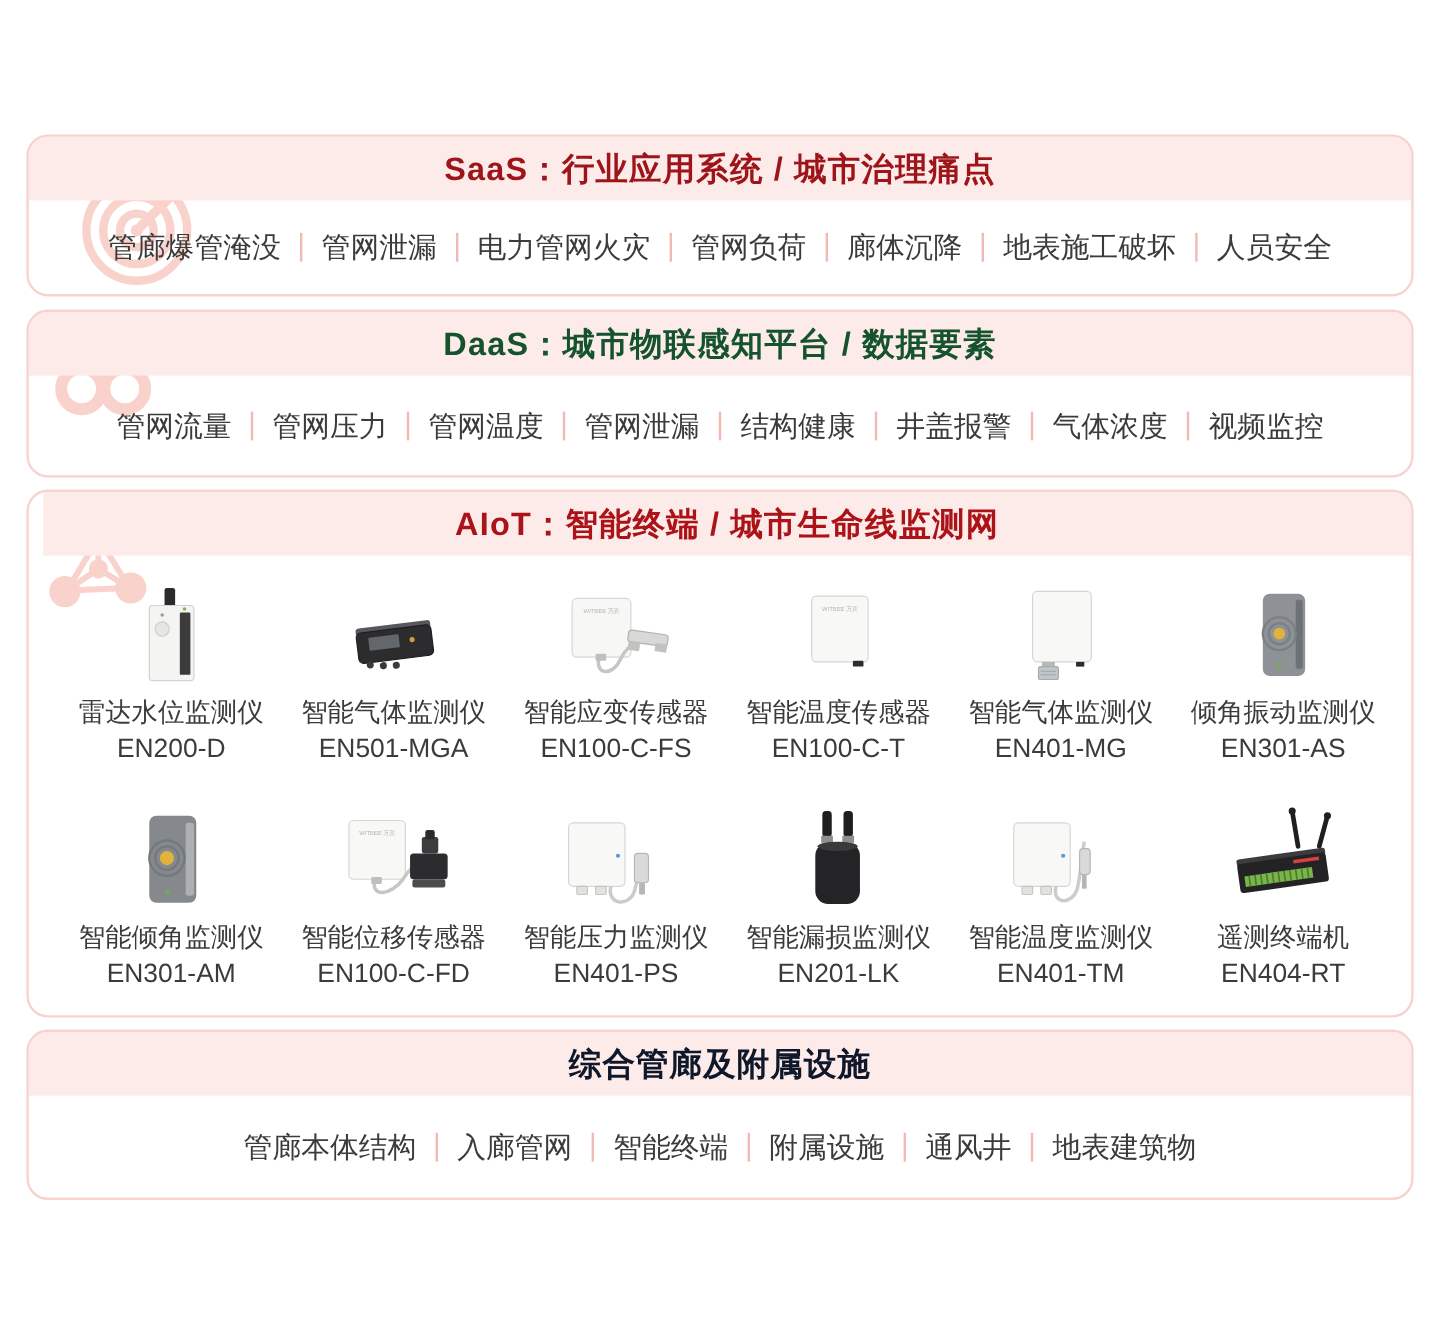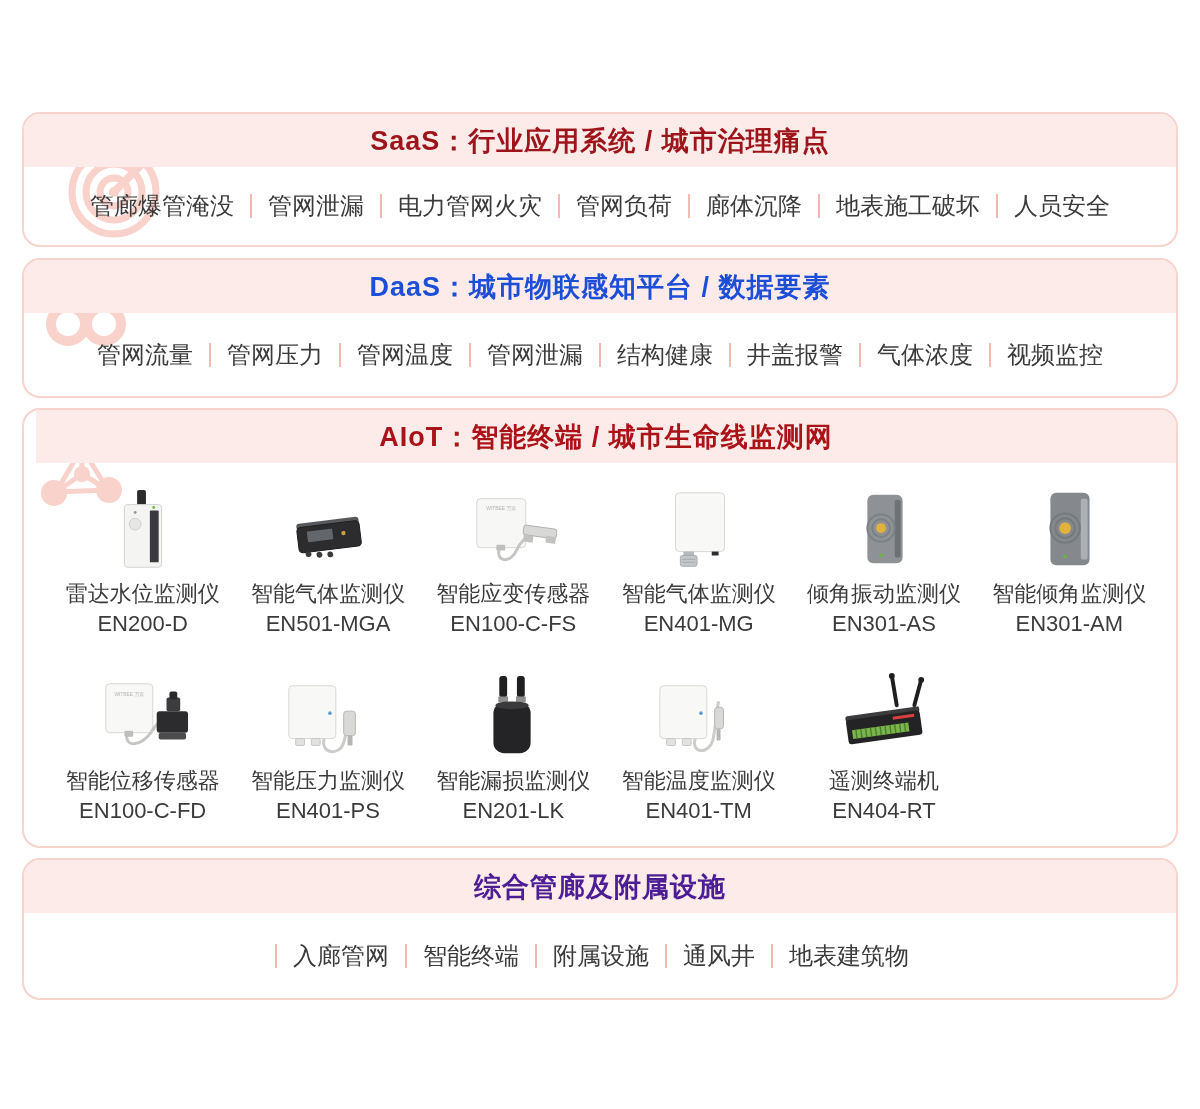--- a/index.html
+++ b/index.html
@@ -11,23 +11,23 @@
          overflow:hidden;display:flex;flex-direction:column;}
   #p-saas{top:112px;height:135px;}
   #p-daas{top:258px;height:140px;}
   #p-aiot{top:408px;height:440px;padding-left:12px;}
   #p-gallery{top:858px;height:142px;}
 
   .panel-head{height:53px;flex:0 0 53px;background:#fcebe8;display:flex;
               align-items:center;justify-content:center;position:relative;z-index:2;}
   .panel-title{font-size:27px;font-weight:700;letter-spacing:1px;}
   #p-saas .panel-title{color:#9e141b;}
-  #p-daas .panel-title{color:#1d4ed8;}
+  #p-daas .panel-title{color:#14532d;}
   #p-aiot .panel-title{color:#ab1319;}
-  #p-gallery .panel-title{color:#4c1d95;}
+  #p-gallery .panel-title{color:#0f172a;}
 
   .panel-body{flex:1;display:flex;align-items:center;justify-content:center;position:relative;z-index:2;}
   .items{display:flex;align-items:center;flex-wrap:nowrap;}
   .item{font-size:24px;color:#3b3b3b;padding:0 16px;white-space:nowrap;}
   .sep{width:2px;height:24px;background:#f2b9b2;flex:0 0 2px;}
 
   .wm{position:absolute;z-index:1;pointer-events:none;}
   #p-saas .wm{left:38px;top:26px;}
   #p-daas .wm{left:14px;top:36px;}
   #p-aiot .wm{left:16px;top:22px;}
@@ -173,20 +173,31 @@
               <rect x="60" y="43" width="34" height="10" rx="3" fill="#d8d8d6" stroke="#b2b2b0"></rect>
               <rect x="61" y="53" width="10" height="7" fill="#c2c2c0"></rect>
               <rect x="84" y="51" width="10" height="7" fill="#c2c2c0"></rect>
             </g>
           </svg>
         </div>
         <div class="p-name">智能应变传感器</div>
         <div class="p-model">EN100-C-FS</div>
       </div>
 
+      <div class="product">
+        <div class="p-img">
+          <svg class="dev" viewBox="0 0 100 96">
+            <rect x="27" y="12" width="48" height="56" rx="4" fill="#f8f8f6" stroke="#d6d6d4"></rect>
+            <text x="51" y="25" text-anchor="middle" font-size="5" fill="#b4b4b2">WITBEE 万宾</text>
+            <rect x="62" y="67" width="9" height="5" rx="1" fill="#2c2c2c"></rect>
+          </svg>
+        </div>
+        <div class="p-name">智能温度传感器</div>
+        <div class="p-model">EN100-C-T</div>
+      </div>
 
       <div class="product">
         <div class="p-img">
           <svg class="dev" viewBox="0 0 100 96">
             <rect x="26" y="8" width="50" height="60" rx="4" fill="#f8f8f6" stroke="#d6d6d4"></rect>
             <rect x="34" y="68" width="11" height="4" fill="#b6b9bb"></rect>
             <rect x="31" y="72" width="17" height="11" rx="2" fill="#c3c6c8" stroke="#a8abad"></rect>
             <path d="M33 76 H46 M33 79 H46" stroke="#a8abad" stroke-width="1"></path>
             <rect x="63" y="68" width="7" height="4" fill="#2c2c2c"></rect>
           </svg>
@@ -311,20 +322,21 @@
 
     </div>
   </section>
 
   <section class="panel" id="p-gallery">
     <div class="panel-head">
       <div class="panel-title">综合管廊及附属设施</div>
     </div>
     <div class="panel-body">
       <div class="items">
+        <span class="item">管廊本体结构</span>
           <span class="sep"></span>
         <span class="item">入廊管网</span>
           <span class="sep"></span>
         <span class="item">智能终端</span>
           <span class="sep"></span>
         <span class="item">附属设施</span>
           <span class="sep"></span>
         <span class="item">通风井</span>
           <span class="sep"></span>
         <span class="item">地表建筑物</span>

